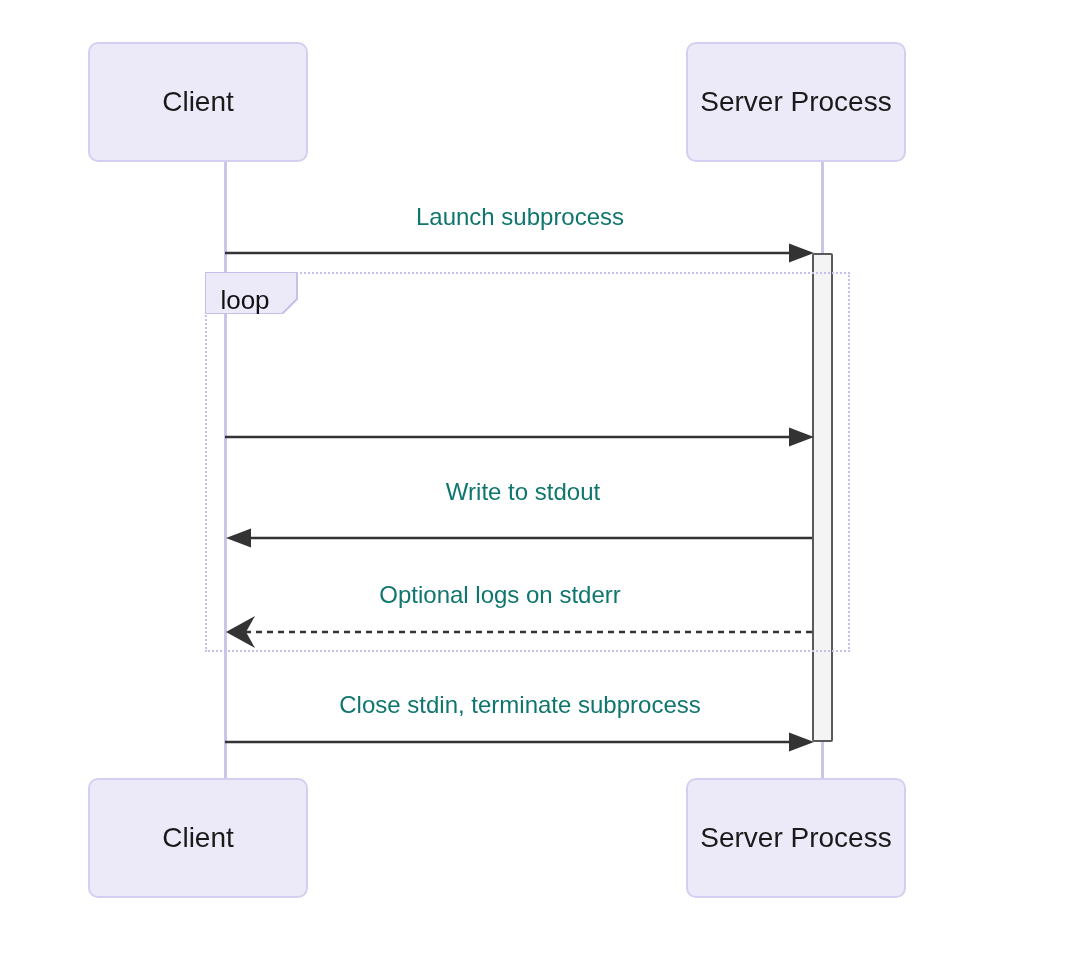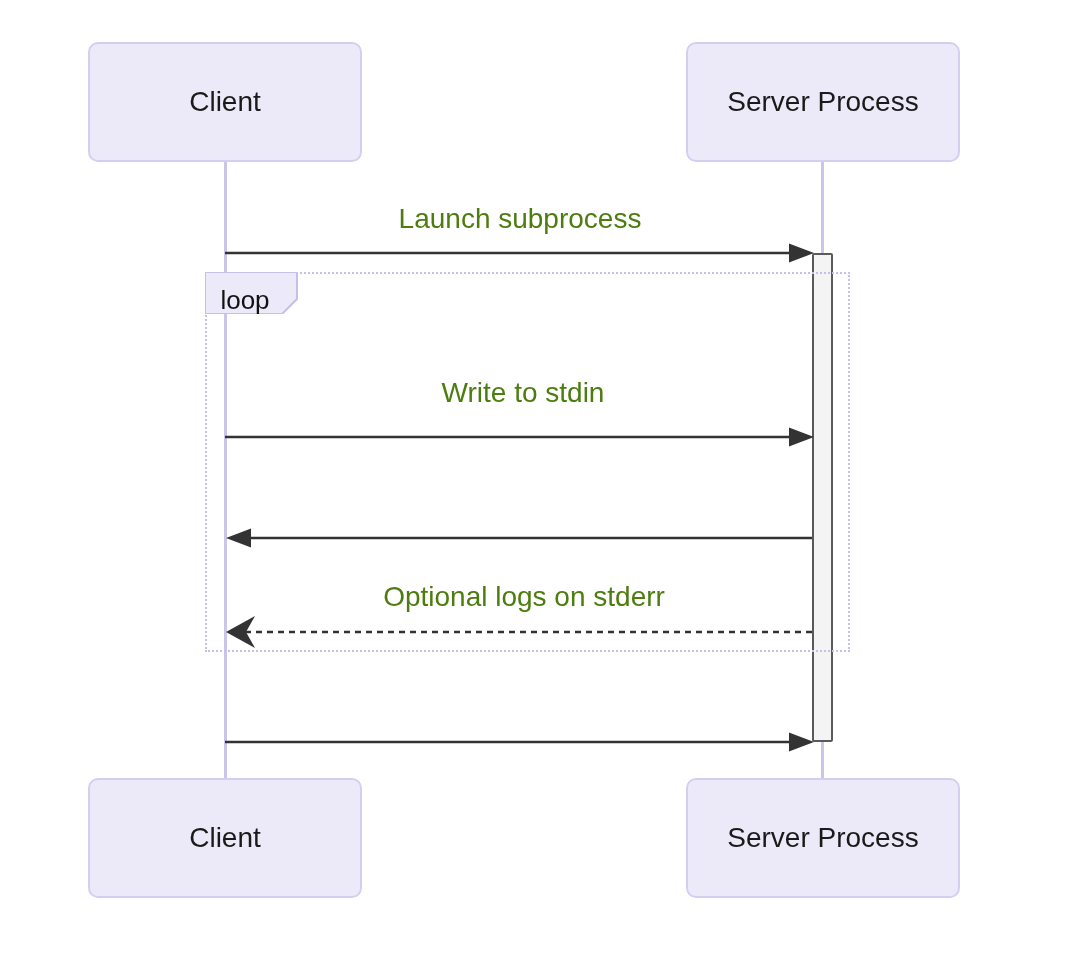--- a/index.html
+++ b/index.html
@@ -5,21 +5,21 @@
   html,body{margin:0;padding:0;background:#fff;}
   .canvas{
     position:relative;
     width:1080px;height:955px;
     background:#ffffff;
     font-family:"Liberation Sans", sans-serif;
     overflow:hidden;
   }
   .actor-box{
     position:absolute;
-    width:274px;height:120px;
+    width:220px;height:120px;
     background:#ECEAF9;
     border:2px solid #D6CEF0;
     border-radius:10px;
     display:flex;align-items:center;justify-content:center;
     font-size:28px;color:#1a1a1a;
     box-sizing:border-box;
   }
   .lifeline{
     position:absolute;
     width:3px;top:162px;height:616px;
@@ -56,21 +56,21 @@
   .loop-condition{
     position:absolute;
     left:527px;top:282px;
     transform:translateX(-50%);
     font-size:28px;color:#111;
     white-space:nowrap;
   }
   .msg-label{
     position:absolute;
     transform:translateX(-50%);
-    font-size:28px;color:#4d7c0f;
+    font-size:24px;color:#0f766e;
     white-space:nowrap;
   }
   .arrows{
     position:absolute;left:0;top:0;
   }
 </style>
 </head>
 <body>
 
 <div class="canvas">
@@ -94,22 +94,23 @@
 
   <div class="activation"></div>
 
   <div class="loop-frame"></div>
   <svg class="loop-label" width="94" height="42" viewBox="0 0 94 42">
     <polygon points="0,0 92,0 92,27 77,42 0,42" fill="#ECEAF9" stroke="#C6BFE9" stroke-width="2"></polygon>
   </svg>
   <div class="loop-label-text">loop</div>
 
   <div class="msg-label" style="left:520px;top:203px;">Launch subprocess</div>
-  <div class="msg-label" style="left:523px;top:377px;">Write to stdin</div>
-  <div class="msg-label" style="left:524px;top:581px;">Optional logs on stderr</div>
+  <div class="msg-label" style="left:523px;top:478px;">Write to stdout</div>
+  <div class="msg-label" style="left:500px;top:581px;">Optional logs on stderr</div>
+  <div class="msg-label" style="left:520px;top:691px;">Close stdin, terminate subprocess</div>
 
   <svg class="arrows" width="1080" height="955" viewBox="0 0 1080 955">
 
     <line x1="225" y1="253" x2="794" y2="253" stroke="#333" stroke-width="2.5"></line>
     <polygon points="814,253 789,243.5 789,262.5" fill="#333"></polygon>
 
     <line x1="225" y1="437" x2="794" y2="437" stroke="#333" stroke-width="2.5"></line>
     <polygon points="814,437 789,427.5 789,446.5" fill="#333"></polygon>
 
     <line x1="812" y1="538" x2="246" y2="538" stroke="#333" stroke-width="2.5"></line>

